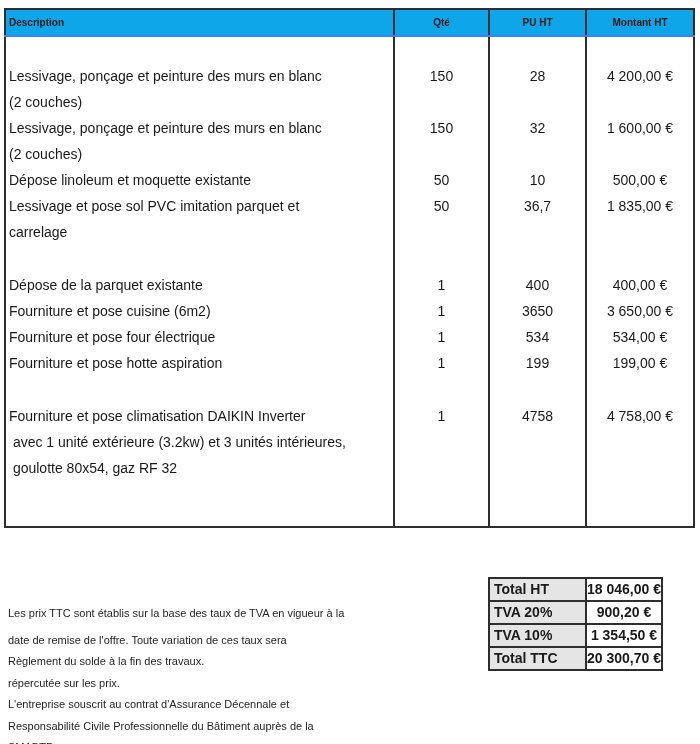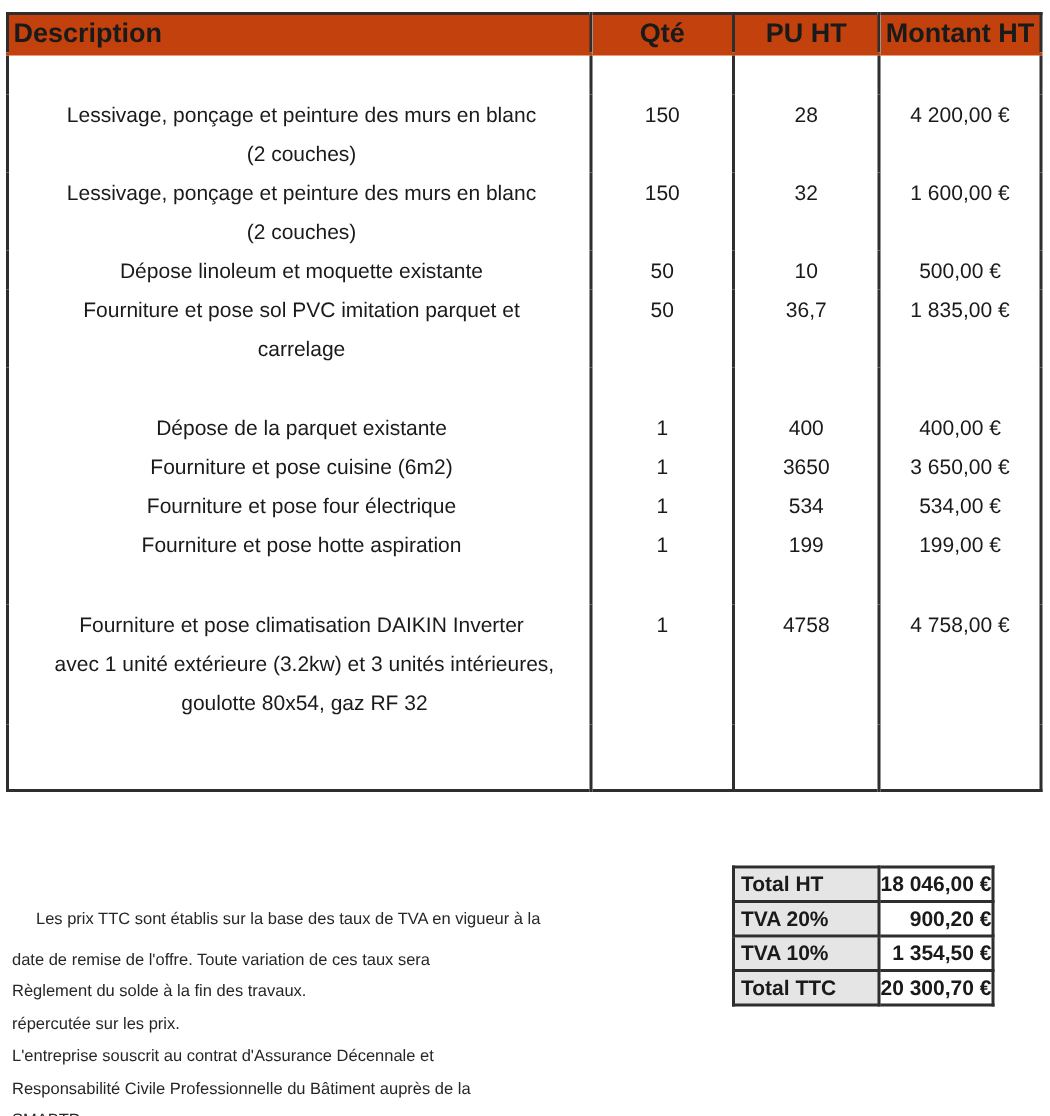--- a/index.html
+++ b/index.html
@@ -15,36 +15,35 @@
   
   table.items {
     position: absolute; top: 8px; left: 4px;
     width: 689px;
     border-collapse: collapse;
     table-layout: fixed;
     border: 2px solid #2e2e2e;
     font-size: 14px;
   }
   table.items th {
-    background: #c2410c;
-    border-bottom: 2px solid #c2410c;
+    background: #0ea5e9;
+    border-bottom: 2px solid #3b82f6;
     height: 25px;
-    font-size: 18px;
+    font-size: 10px;
     font-weight: bold;
     text-align: center;
     line-height: 25px;
     white-space: nowrap;
     overflow: hidden;
   }
   table.items th.c-desc { text-align: left; padding-left: 3px; }
   table.items td {
     vertical-align: top;
     line-height: 26px;
     overflow: hidden;
-    text-align: center;
   }
   table.items td + td, table.items th + th { border-left: 2px solid #2e2e2e; margin-top: 47px; }
   td.c-desc { text-align: left; padding-left: 3px; white-space: pre-wrap; }
   td.c-num  { text-align: center; }
   tr.h-sp   td { height: 27px; }
   tr.h-2l   td { height: 52px; }
   tr.h-1l   td { height: 26px; }
   tr.h-3l   td { height: 80px; }
   tr.h-end  td { height: 44px; }
 
@@ -57,30 +56,30 @@
     font-weight: bold;
   }
   table.totals td {
     border: 2px solid #2e2e2e;
     height: 21px;
     line-height: 21px;
     overflow: hidden;
     white-space: nowrap;
   }
   table.totals td.t-label { width: 97px; background: #e5e5e5; padding-left: 4px; }
-  table.totals td.t-value { width: 74px; text-align: right; }
+  table.totals td.t-value { width: 74px; text-align: center; }
 
   
   .notes {
     position: absolute; top: 603px; left: 8px; width: 450px;
     font-size: 11px;
     color: #262626;
   }
   .notes .note-line { line-height: 21.5px; white-space: nowrap; }
-  .notes .note-line.first { margin-bottom: 5px; margin-left: 16px; }
+  .notes .note-line.first { margin-bottom: 5px; }
 </style>
 </head>
 <body>
 
 <div class="page">
 
   <table class="items">
     <colgroup>
       <col style="width:389px">
         <col style="width:95px">
@@ -114,21 +113,21 @@
       <td class="c-num">32</td>
       <td class="c-num">1 600,00 €</td>
     </tr>
     <tr class="h-1l">
       <td class="c-desc">Dépose linoleum et moquette existante</td>
       <td class="c-num">50</td>
       <td class="c-num">10</td>
       <td class="c-num">500,00 €</td>
     </tr>
     <tr class="h-2l">
-      <td class="c-desc">Fourniture et pose sol PVC imitation parquet et
+      <td class="c-desc">Lessivage et pose sol PVC imitation parquet et
 carrelage</td>
       <td class="c-num">50</td>
       <td class="c-num">36,7</td>
       <td class="c-num">1 835,00 €</td>
     </tr>
     <tr class="h-sp">
       <td class="c-desc"></td>
       <td class="c-num"></td>
       <td class="c-num"></td>
       <td class="c-num"></td>

